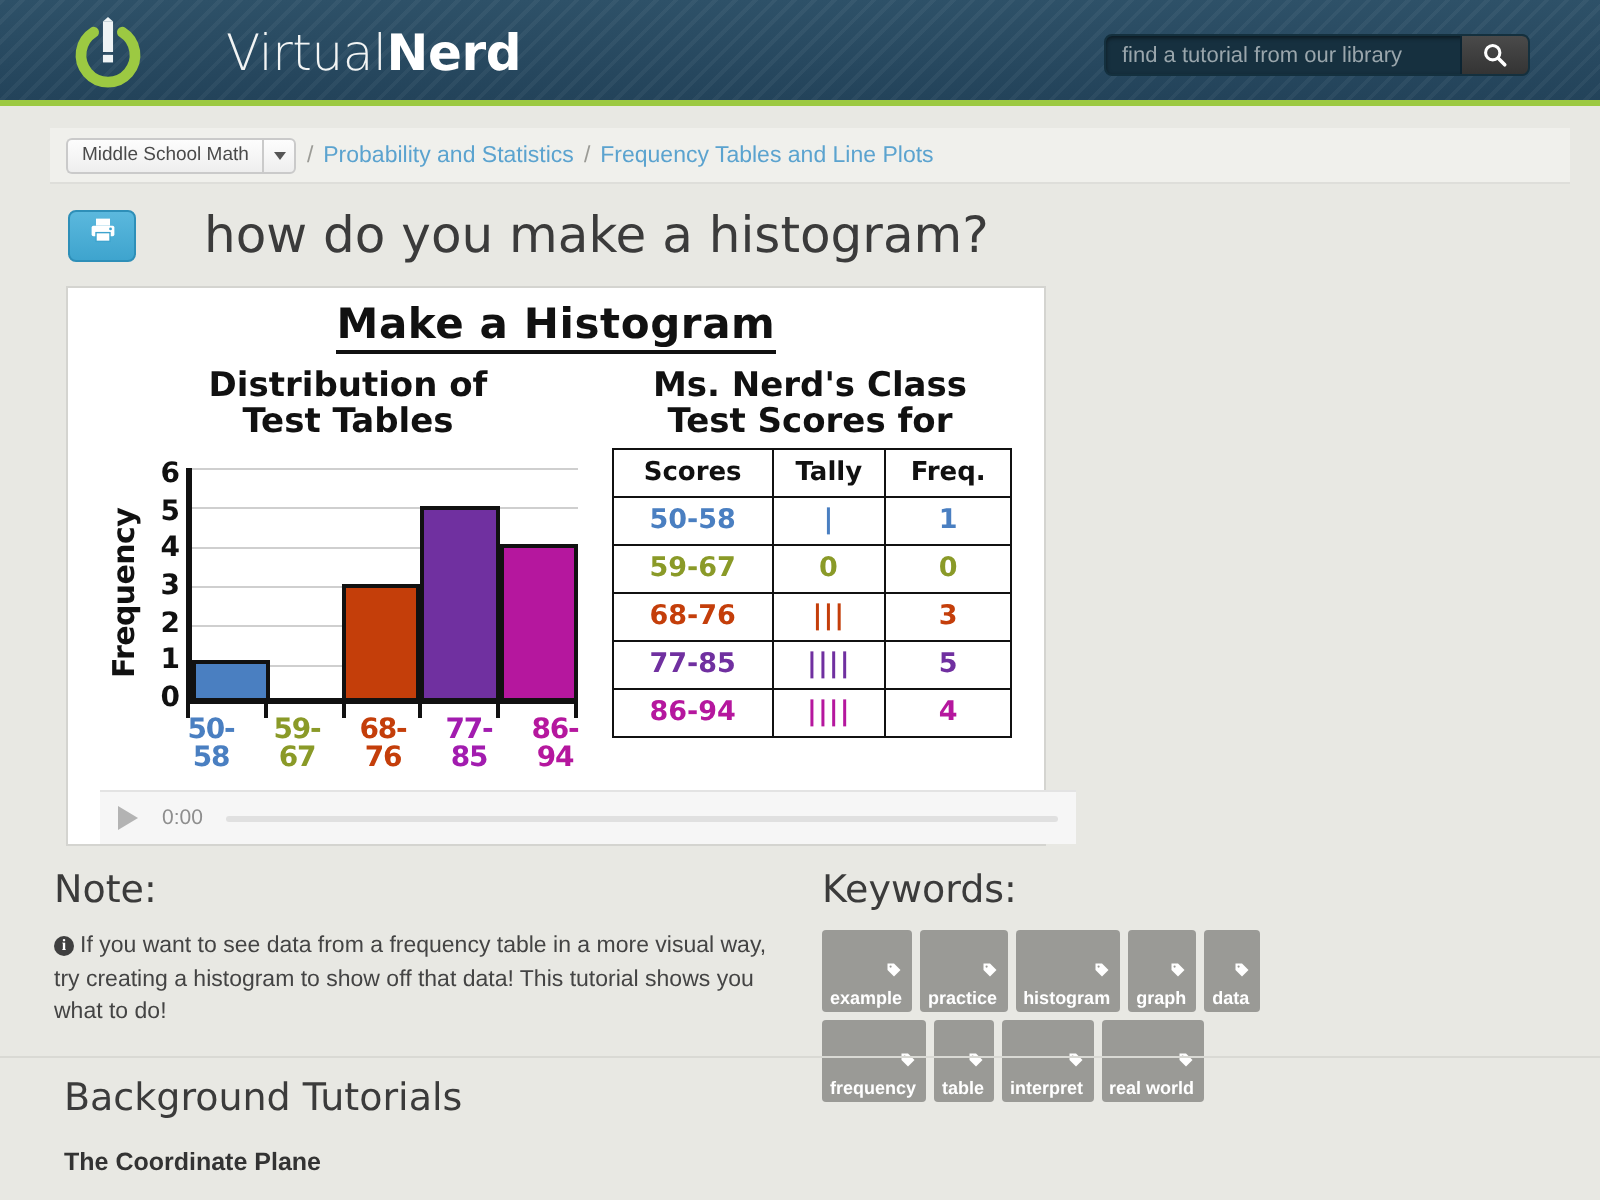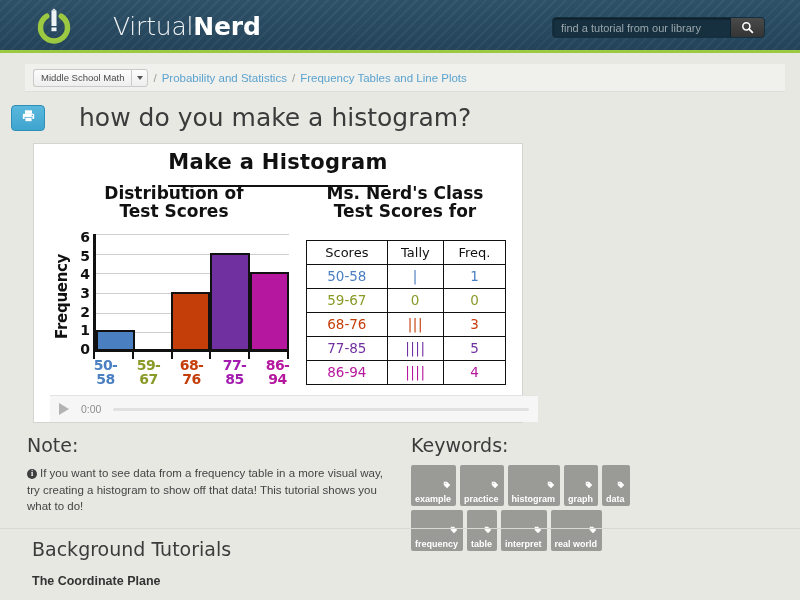--- a/index.html
+++ b/index.html
@@ -96,21 +96,21 @@
     border-top: 4px solid #555;
   }
   .crumb-sep { color: #9b9b96; font-size: 11.5px; margin: 0 5px; }
   .crumb-link {
     color: #5ba3cf; font-size: 11.5px; text-decoration: none;
     white-space: nowrap;
   }
 
   
   .title-row {
-    position: absolute; left: 11px; top: 103px;
+    position: absolute; left: 34px; top: 103px;
     display: flex; align-items: center;
   }
   .print-btn {
     width: 34px; height: 26px;
     background: linear-gradient(180deg,#5bb8dd,#3ea4ce);
     border: 1px solid #2e8fb8; border-radius: 4px;
     display: flex; align-items: center; justify-content: center;
     cursor: pointer;
   }
   .page-title {
@@ -133,21 +133,21 @@
     background: #fff;
     overflow: hidden;
     font-family: "DejaVu Sans", sans-serif;
   }
   .board-title {
     position: absolute; top: 6px; left: 0; right: 0;
     text-align: center;
     font-size: 21px; font-weight: 700; color: #111;
     letter-spacing: 0.3px;
   }
-  .board-title span { border-bottom: 2.5px solid #111; padding-bottom: 11px; }
+  .board-title span { border-bottom: 2.5px solid #111; padding-bottom: 1px; }
 
   .hdr-left {
     position: absolute; top: 40px; left: 20px; width: 240px;
     text-align: center; font-size: 17px; font-weight: 600;
     color: #111; line-height: 1.08;
   }
   .hdr-right {
     position: absolute; top: 40px; left: 262px; width: 218px;
     text-align: center; font-size: 17px; font-weight: 600;
     color: #111; line-height: 1.08;
@@ -195,24 +195,24 @@
     align-items: center;
   }
   .xlab {
     flex: 1; text-align: center;
     font-size: 14px; font-weight: 700; line-height: 1.0;
     letter-spacing: -0.6px;
   }
 
   
   .ftable {
-    position: absolute; left: 272px; top: 96px;
+    position: absolute; left: 272px; top: 80px;
     width: 200px;
     border-collapse: collapse;
-    font-size: 13.5px; font-weight: 400;
+    font-size: 13.5px; font-weight: 700;
   }
   .ftable td {
     border: 1.5px solid #111;
     height: 24px; text-align: center;
     padding: 0 2px;
     line-height: 1;
   }
   .ftable tr:first-child td { color: #111; font-size: 13px; }
   .tally { letter-spacing: 0.5px; font-family: "DejaVu Sans", sans-serif; }
 
@@ -334,21 +334,21 @@
   <h1 class="page-title">how do you make a histogram?</h1>
 </div>
 
 <div class="video-panel">
   <div class="board">
 
     <div class="board-title"><span>Make a Histogram</span></div>
 
     <div class="hdr-left">
       <div>Distribution of</div>
-      <div>Test Scores</div>
+      <div>Test Tables</div>
     </div>
 
     <div class="hdr-right">
       <div>Ms. Nerd's Class</div>
       <div>Test Scores for</div>
     </div>
 
     <div class="chart">
       <div class="ylabel">Frequency</div>
       <div class="yticks">

